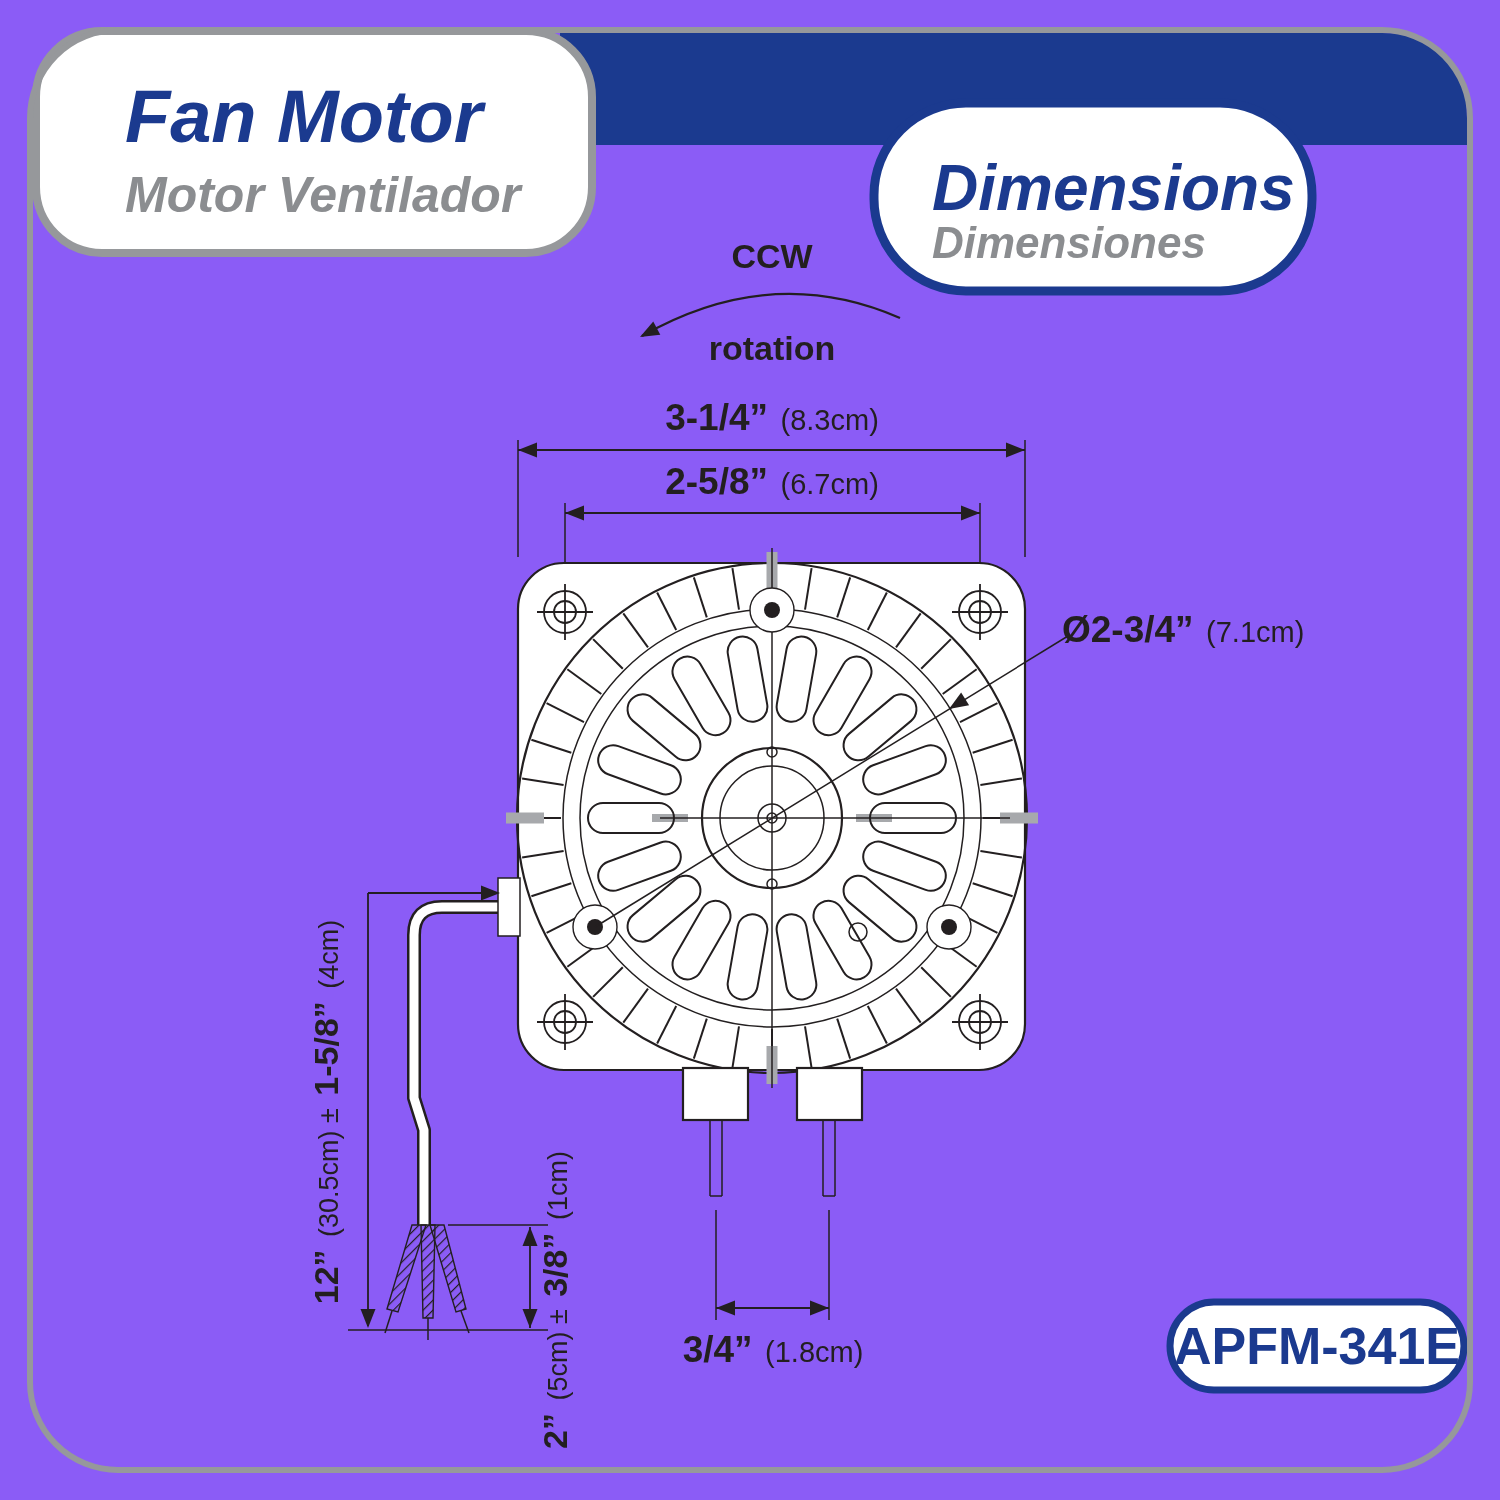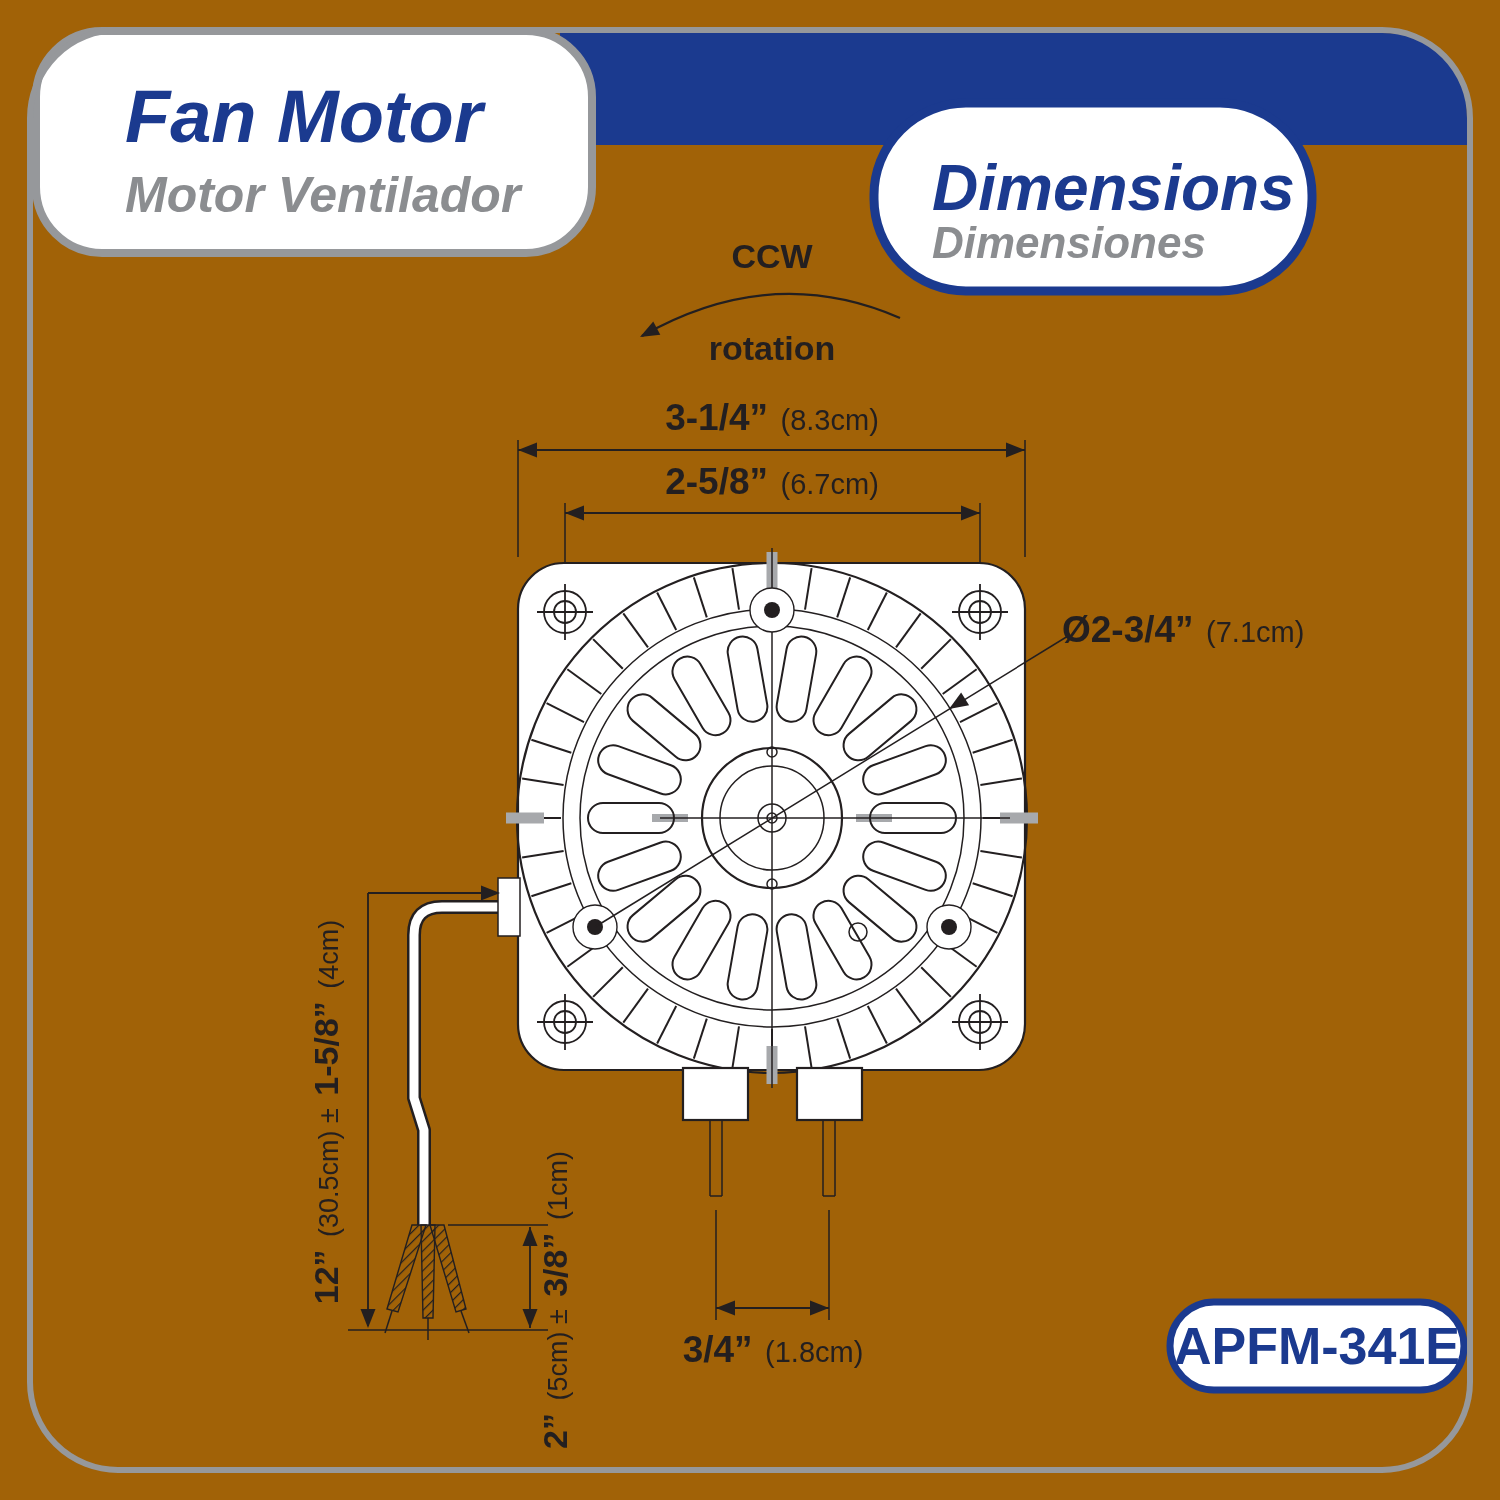--- a/index.html
+++ b/index.html
@@ -1,16 +1,16 @@
 <!DOCTYPE html>
 <html><head>
 <meta charset="utf-8">
 <style>
   html,body{margin:0;padding:0;background:#ffffff;}
-  .page{width:1500px;height:1500px;position:relative;background:#a16207;
+  .page{width:1500px;height:1500px;position:relative;background:#8b5cf6;
         font-family:"Liberation Sans", sans-serif;}
   svg{display:block;}
 
   
   .s2{stroke:#231f20;stroke-width:2.2;fill:none;}
   .s15{stroke:#231f20;stroke-width:1.5;fill:none;}
   .dimline{stroke:#231f20;stroke-width:1.8;fill:none;}
   .arr{fill:#231f20;stroke:none;}
   .graytick{stroke:#a7a9ac;stroke-width:11;fill:none;}
   .graytick2{stroke:#a7a9ac;stroke-width:8;fill:none;}

